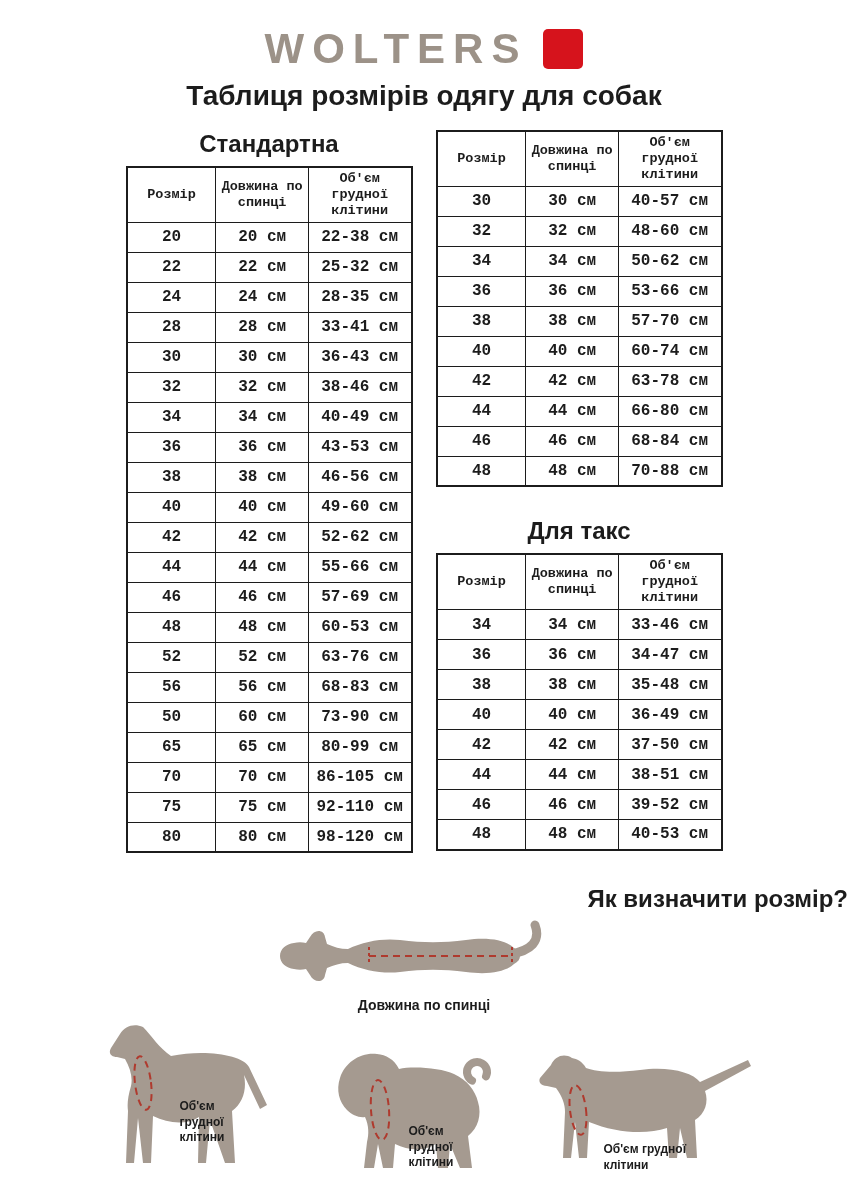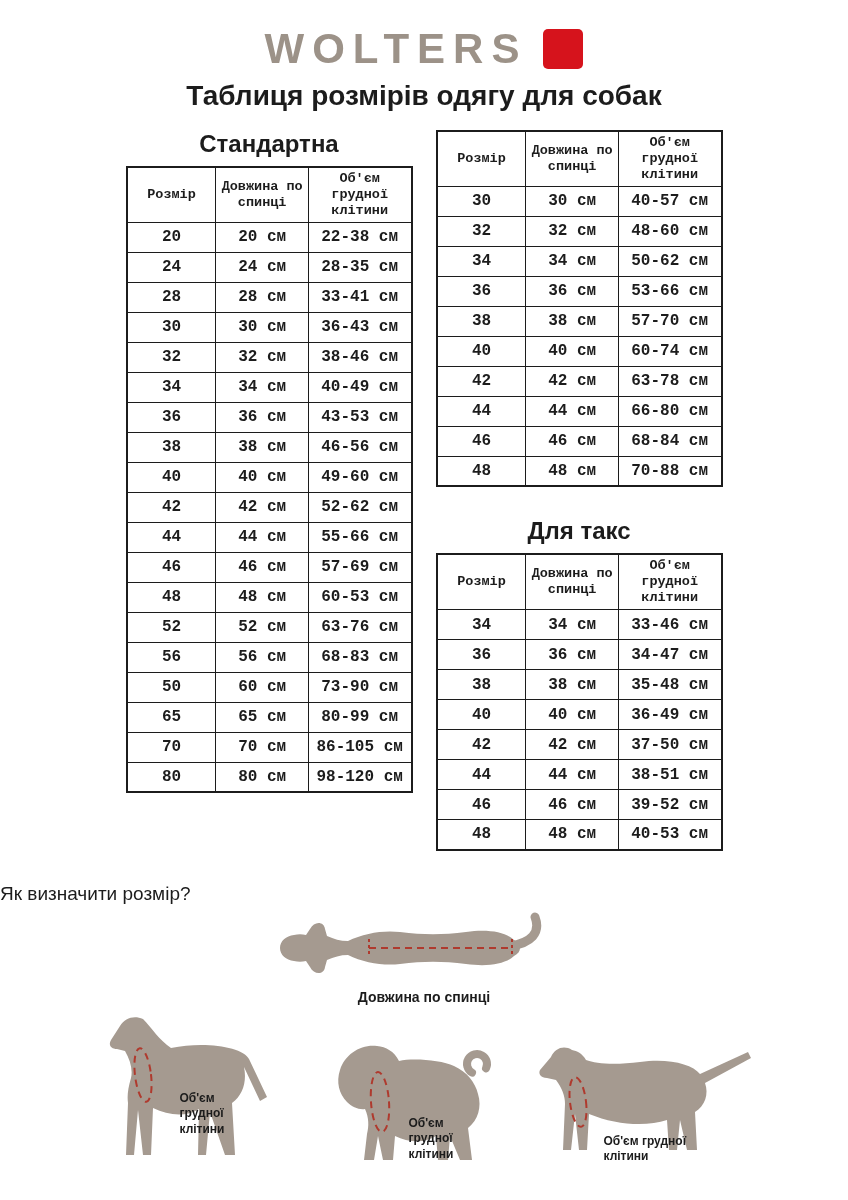--- a/index.html
+++ b/index.html
@@ -21,21 +21,21 @@
 
   .tables-row{display:flex;justify-content:center;gap:23px;margin-top:18px;align-items:flex-start;}
   .table-col{width:287px;}
   .table-title{font-size:24px;font-weight:700;text-align:center;margin:0 0 8px;}
   table.size-table{border-collapse:collapse;width:100%;table-layout:fixed;border:2px solid var(--ink);font-family:Liberation Mono, monospace;}
   .size-table th,.size-table td{border:1px solid var(--ink);text-align:center;font-weight:700;vertical-align:middle;}
   .size-table th{font-size:13.5px;line-height:1.18;padding:3px 2px;height:38px;}
   .size-table td{font-size:16px;height:30px;padding:0;}
   .taks-section{margin-top:30px;}
 
-  .guide-title{font-size:19px;font-weight:400;text-align:left;margin:32px 0 4px;}
+  .guide-title{font-size:24px;font-weight:700;text-align:right;margin:32px 0 4px;}
   .topview{display:flex;flex-direction:column;align-items:center;}
   .back-label{font-size:14px;font-weight:700;margin-top:2px;}
 
   .dogs-row{display:flex;justify-content:center;align-items:flex-end;gap:16px;margin-top:10px;}
   .dog{position:relative;flex:0 0 auto;}
   .dog-big{margin-bottom:7px;}
   .chest-label{position:absolute;font-size:12px;font-weight:700;line-height:1.3;}
   .dog-big .chest-label{left:94px;top:76px;width:62px;}
   .dog-bulldog .chest-label{left:92px;top:84px;width:62px;}
   .dog-dachshund .chest-label{left:76px;top:92px;width:128px;}
@@ -74,20 +74,25 @@
               <th>Об'єм грудної клітини</th>
             </tr>
           </thead>
         <tbody>
             <tr>
               <td>20</td>
               <td>20 см</td>
               <td>22-38 см</td>
             </tr>
             <tr>
+              <td>22</td>
+              <td>22 см</td>
+              <td>25-32 см</td>
+            </tr>
+            <tr>
               <td>24</td>
               <td>24 см</td>
               <td>28-35 см</td>
             </tr>
             <tr>
               <td>28</td>
               <td>28 см</td>
               <td>33-41 см</td>
             </tr>
             <tr>
@@ -157,20 +162,25 @@
             </tr>
             <tr>
               <td>65</td>
               <td>65 см</td>
               <td>80-99 см</td>
             </tr>
             <tr>
               <td>70</td>
               <td>70 см</td>
               <td>86-105 см</td>
+            </tr>
+            <tr>
+              <td>75</td>
+              <td>75 см</td>
+              <td>92-110 см</td>
             </tr>
             <tr>
               <td>80</td>
               <td>80 см</td>
               <td>98-120 см</td>
             </tr>
           </tbody>
       </table>
     </section>
 

